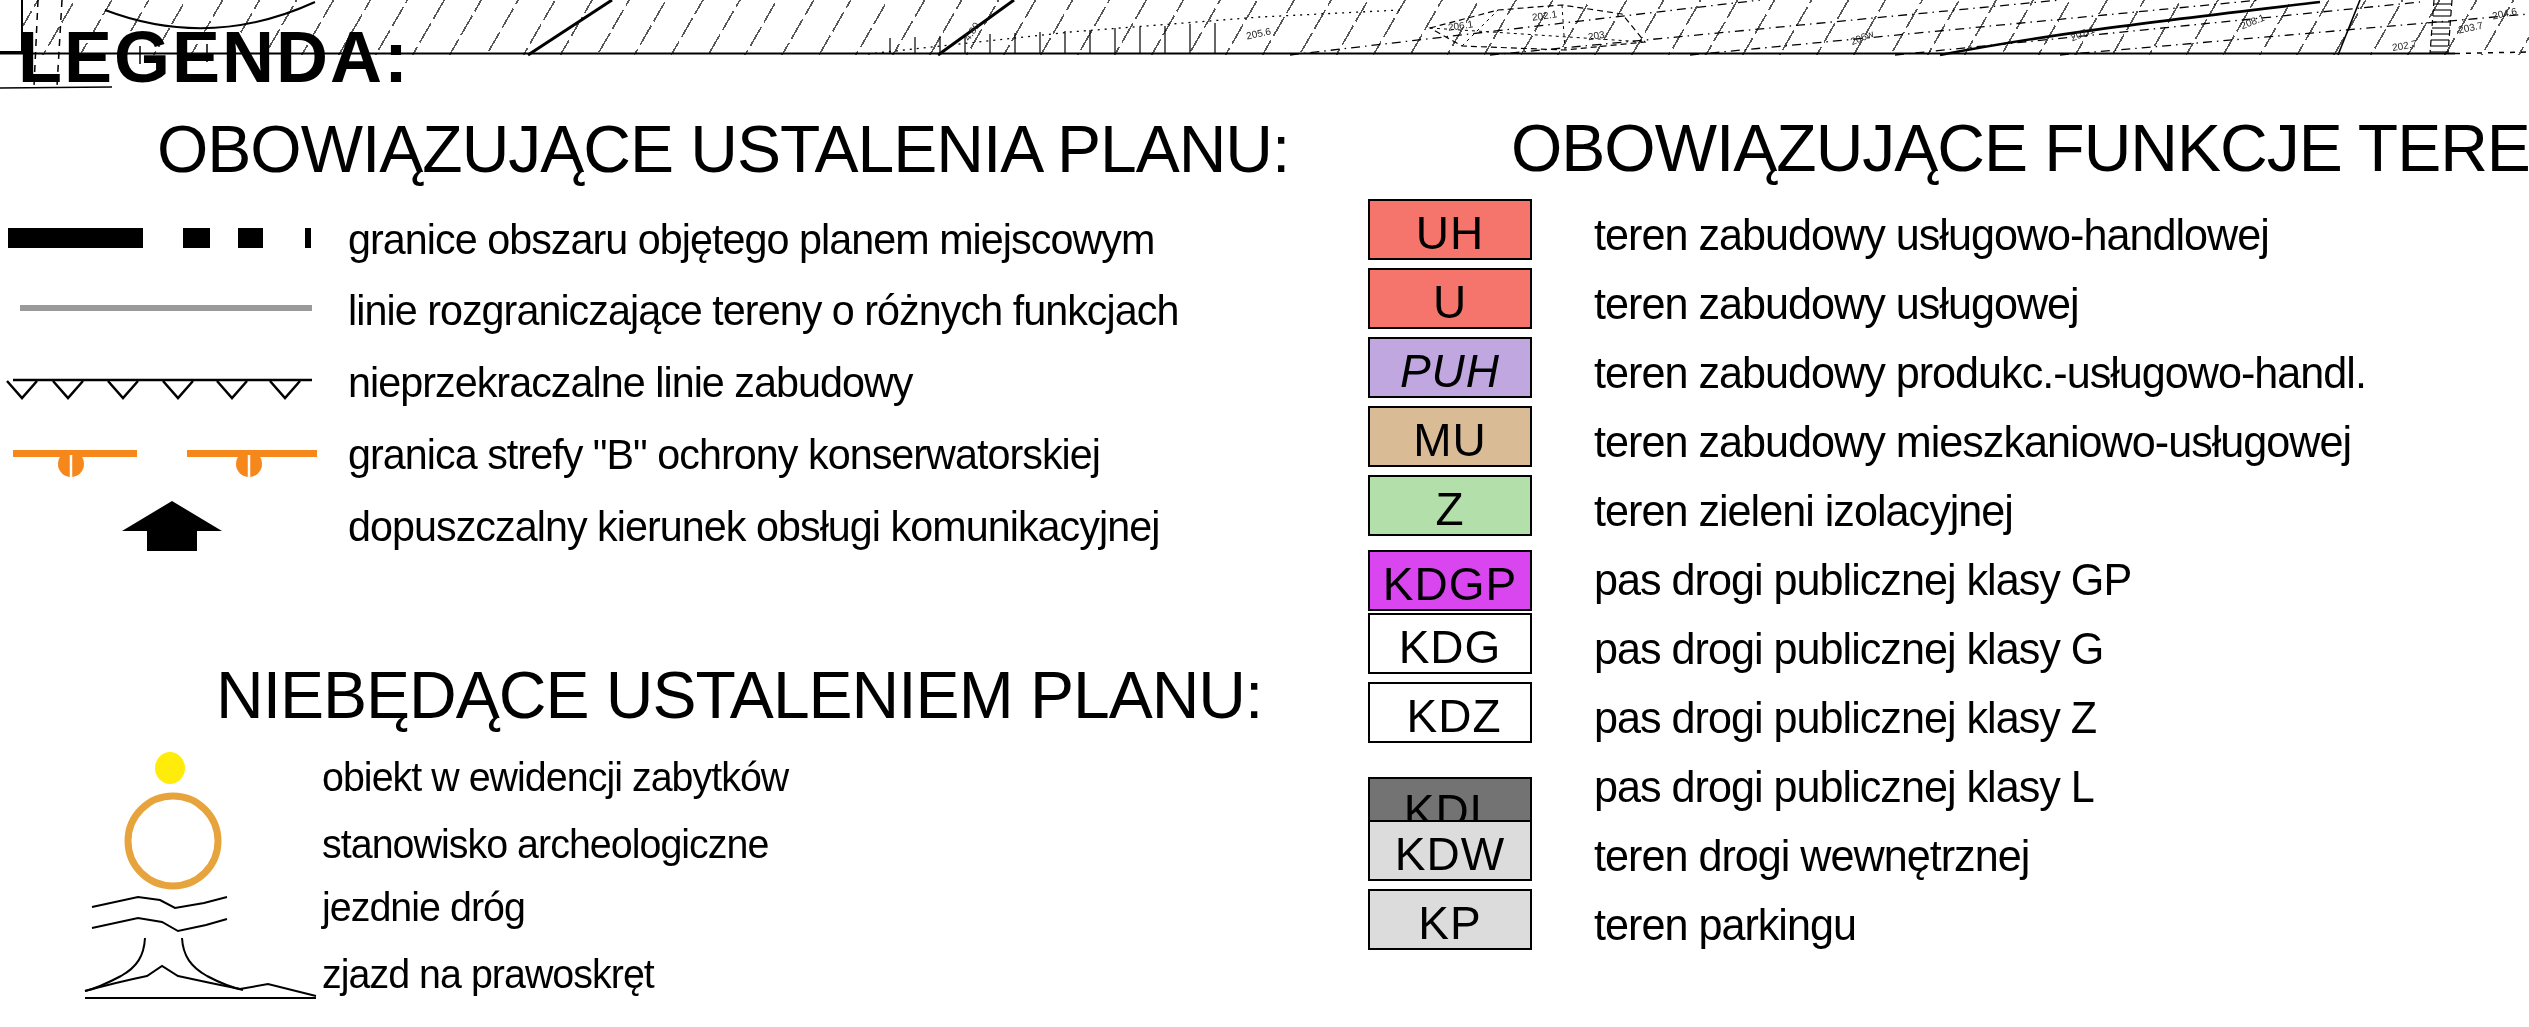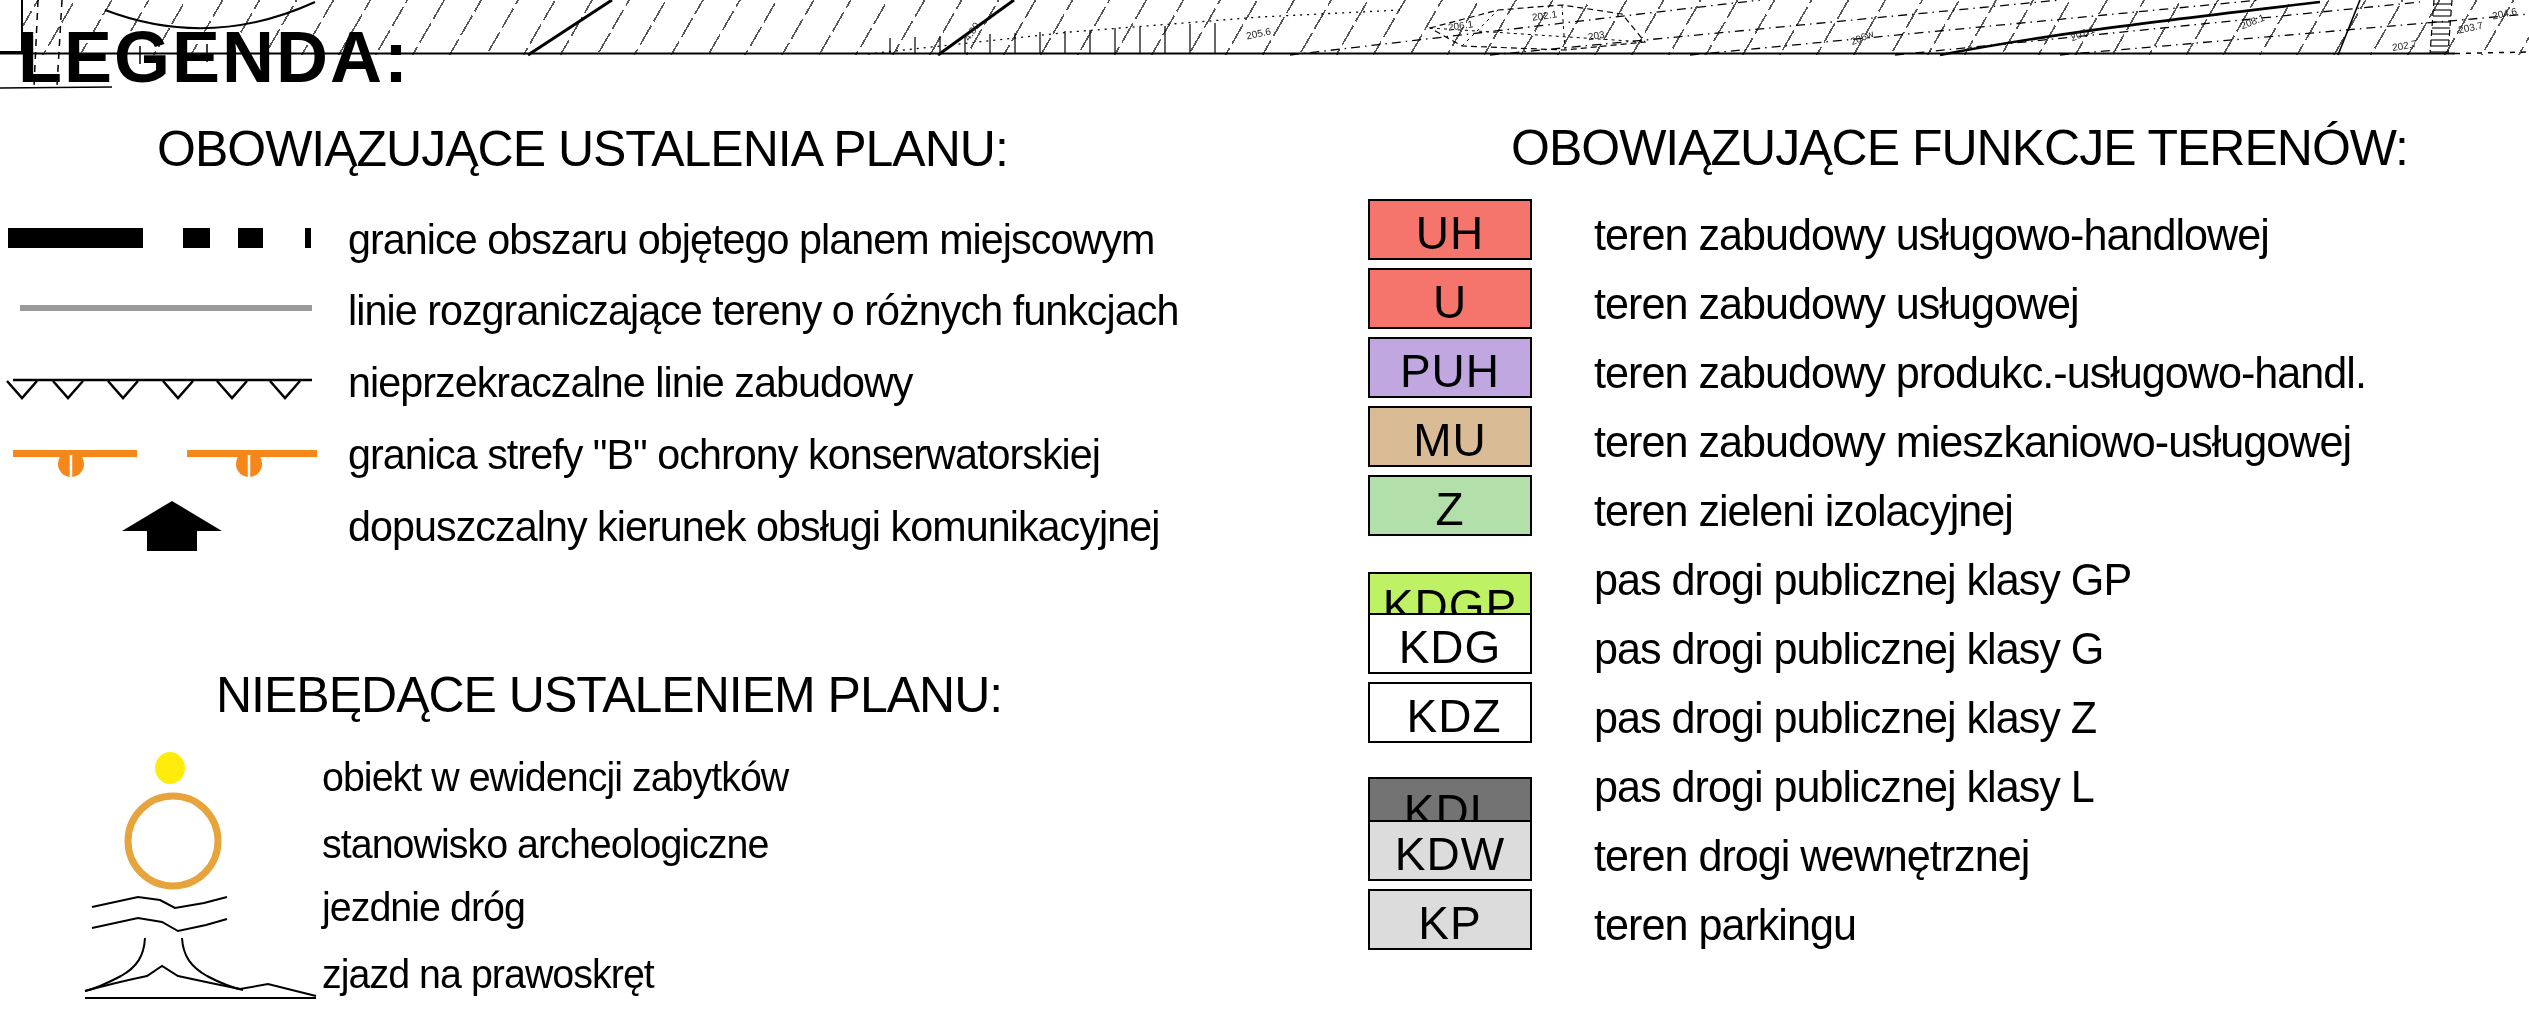--- a/index.html
+++ b/index.html
@@ -17,21 +17,21 @@
     background:repeating-linear-gradient(30deg,#fff 0 5px,transparent 5px 27px);
   }
   .map-decor{position:absolute;left:0;top:0;z-index:3;pointer-events:none;}
   .map-label{position:absolute;font-size:10px;color:#222;z-index:4;white-space:nowrap;}
   
   .legend-title{
     position:absolute;left:18px;top:12px;z-index:5;
     font-size:72px;font-weight:700;letter-spacing:2px;line-height:90px;white-space:nowrap;
   }
   .section-heading{
-    position:absolute;z-index:5;font-size:50px;line-height:56px;letter-spacing:-1px;white-space:nowrap;
+    position:absolute;z-index:5;font-size:66px;line-height:56px;letter-spacing:-1px;white-space:nowrap;
   }
   
   .llabel{
     position:absolute;left:348px;height:50px;line-height:50px;font-size:43px;
     letter-spacing:-1px;white-space:nowrap;z-index:5;transform:scaleX(.96);transform-origin:left center;
   }
   .olabel{
     position:absolute;left:322px;height:48px;line-height:48px;font-size:41px;
     letter-spacing:-1px;white-space:nowrap;z-index:5;transform:scaleX(.96);transform-origin:left center;
   }
@@ -201,33 +201,33 @@
     </div>
   <div id="function-items">
       <div class="fbox" style="top: 199px; background: rgb(245, 116, 107);">
         <span>UH</span>
       </div>
       <div class="fdesc" style="top: 208px;">teren zabudowy usługowo-handlowej</div>
       <div class="fbox" style="top: 268px; background: rgb(245, 116, 107);">
         <span>U</span>
       </div>
       <div class="fdesc" style="top: 277px;">teren zabudowy usługowej</div>
-      <div class="fbox" style="top: 337px; background: rgb(193, 167, 223);">
+      <div class="fbox" style="top: 337px; background: rgb(193, 167, 223); font-style: italic;">
         <span>PUH</span>
       </div>
       <div class="fdesc" style="top: 346px;">teren zabudowy produkc.-usługowo-handl.</div>
       <div class="fbox" style="top: 406px; background: rgb(217, 187, 149);">
         <span>MU</span>
       </div>
       <div class="fdesc" style="top: 415px;">teren zabudowy mieszkaniowo-usługowej</div>
       <div class="fbox" style="top: 475px; background: rgb(178, 223, 170);">
         <span>Z</span>
       </div>
       <div class="fdesc" style="top: 484px;">teren zieleni izolacyjnej</div>
-      <div class="fbox" style="top: 572px; background: #bef264;">
+      <div class="fbox" style="top: 550px; background: #d946ef;">
         <span>KDGP</span>
       </div>
       <div class="fdesc" style="top: 553px;">pas drogi publicznej klasy GP</div>
       <div class="fbox" style="top: 613px; background: rgb(255, 255, 255);">
         <span>KDG</span>
       </div>
       <div class="fdesc" style="top: 622px;">pas drogi publicznej klasy G</div>
       <div class="fbox" style="top: 682px; background: rgb(255, 255, 255); padding-left: 8px;">
         <span>KDZ</span>
       </div>

